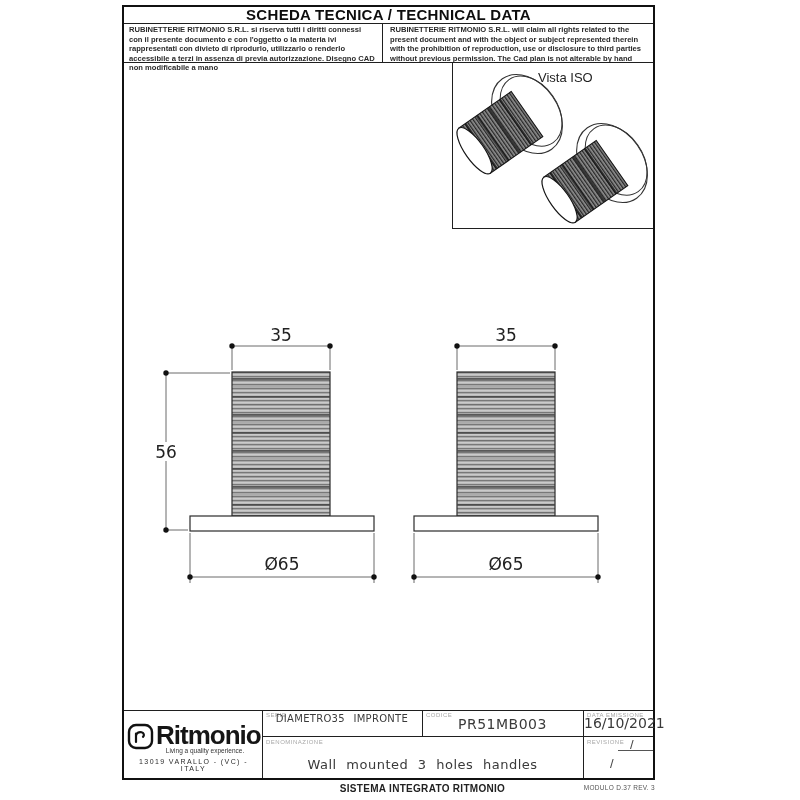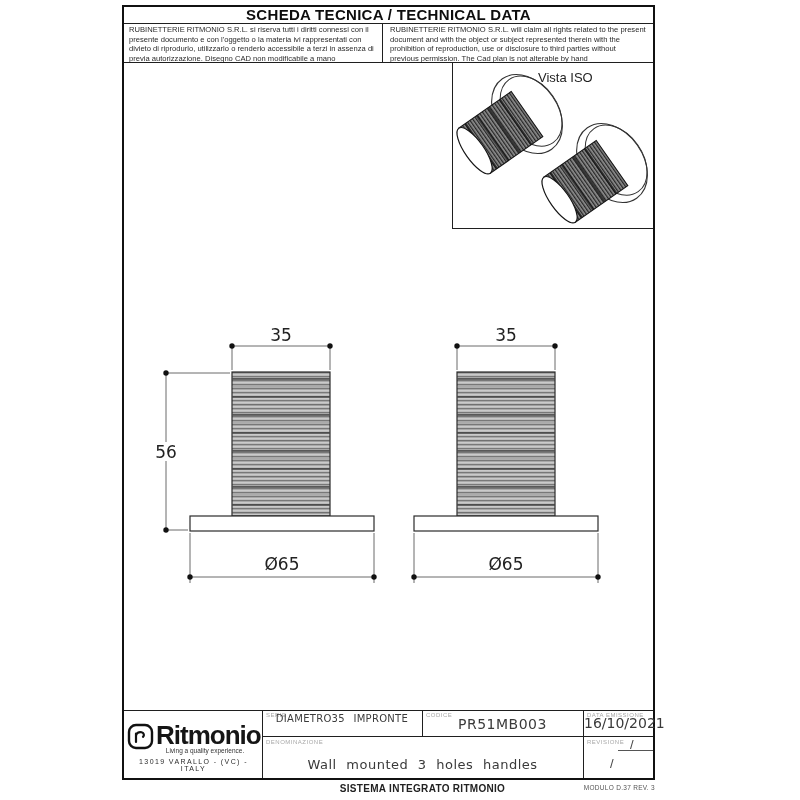--- a/index.html
+++ b/index.html
@@ -4,21 +4,21 @@
 <style>
   html,body{margin:0;padding:0;background:#fff;}
   .page{position:relative;width:800px;height:800px;background:#ffffff;
         font-family:"Liberation Sans",sans-serif;overflow:hidden;color:#1a1a1a;}
   .abs{position:absolute;}
   .ln{position:absolute;background:#1f1f1f;}
   .frame{position:absolute;left:122px;top:5px;width:533px;height:775px;
          border:2px solid #111;box-sizing:border-box;}
   .sheet-title{position:absolute;left:124px;top:6px;width:529px;height:17px;
                text-align:center;font-size:15px;font-weight:bold;letter-spacing:.3px;color:#0d0d0d;}
-  .disc{position:absolute;top:25px;font-size:7.6px;line-height:9.6px;color:#2a2a2a;}
+  .disc{position:absolute;top:25px;font-size:7.6px;line-height:9.6px;color:#2a2a2a;font-weight:bold;}
   .disc-it{left:129px;width:246px;}
   .disc-en{left:390px;width:256px;}
   .vista-iso{position:absolute;left:538px;top:70px;width:110px;
              font-size:13px;color:#1f1f1f;}
   .lbl{position:absolute;font-size:6px;color:#a8a8a8;letter-spacing:.5px;}
   .cad{font-family:"DejaVu Sans",sans-serif;color:#3a3a3a;}
   .serie-val{left:262px;top:713px;width:160px;text-align:center;font-size:10px;
              word-spacing:5px;letter-spacing:.3px;}
   .codice-val{left:422px;top:716px;width:161px;text-align:center;font-size:14px;letter-spacing:.5px;}
   .data-val{left:584px;top:715px;width:69px;text-align:left;font-size:14px;}

